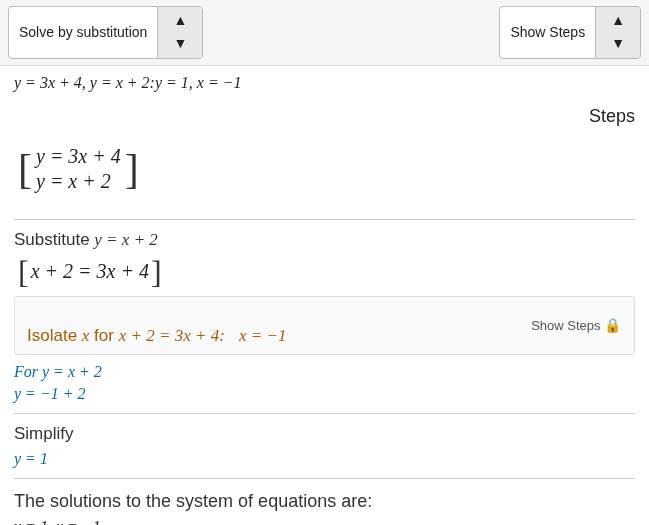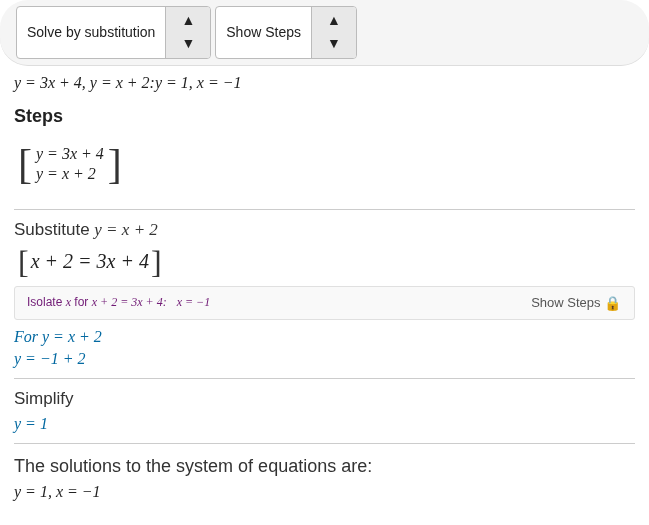--- a/index.html
+++ b/index.html
@@ -10,26 +10,25 @@
       color: #222;
       width: 649px;
       min-height: 525px;
       overflow-x: hidden;
     }
 
     
     .toolbar {
       display: flex;
       align-items: center;
-      justify-content: flex-start;
+      justify-content: space-between;
       gap: 4px;
-      padding: 6px 16px;
+      padding: 6px 8px;
       background: #f5f5f5;
       border-bottom: 1px solid #ddd;
-      border-radius: 28px;
     }
     .toolbar-select {
       display: flex;
       align-items: center;
       border: 1px solid #bbb;
       border-radius: 4px;
       background: #fff;
       overflow: hidden;
     }
     .toolbar-select span {
@@ -66,24 +65,25 @@
       color: #222;
       display: flex;
       align-items: center;
       gap: 0;
       flex-wrap: wrap;
     }
 
     
     .steps-heading {
       font-size: 18px;
-      font-weight: bold;
+      font-weight: normal;
       font-style: normal;
       font-family: Arial, sans-serif;
       margin-bottom: 10px;
+      text-align: right;
     }
 
     
     .bracket-box {
       display: inline-flex;
       align-items: stretch;
       margin: 6px 0 14px 4px;
       gap: 0;
     }
     .bracket-left {
@@ -96,21 +96,21 @@
     }
     .bracket-equations {
       display: flex;
       flex-direction: column;
       justify-content: center;
       gap: 2px;
       padding: 2px 4px;
     }
     .bracket-equations .eq-line {
       font-style: italic;
-      font-size: 16px;
+      font-size: 20px;
     }
     .bracket-right {
       font-size: 42px;
       line-height: 1;
       color: #333;
       font-weight: 100;
       display: flex;
       align-items: center;
     }
 
@@ -162,23 +162,24 @@
       background: #f9f9f9;
       border: 1px solid #e0e0e0;
       border-radius: 3px;
       padding: 8px 12px;
       margin: 8px 0;
       display: flex;
       align-items: center;
       justify-content: space-between;
     }
     .isolate-block .isolate-text {
-      font-size: 12px;
-      font-family: Arial, sans-serif;
-      color: #701a75;
+      font-size: 17px;
+      font-family: Arial, sans-serif;
+      color: #a16207;
+      margin-top: 21px;
     }
     .isolate-block .isolate-text em {
       font-style: italic;
       font-family: Georgia, serif;
     }
     .isolate-block .show-steps-btn {
       font-size: 13px;
       font-family: Arial, sans-serif;
       color: #555;
       display: flex;

